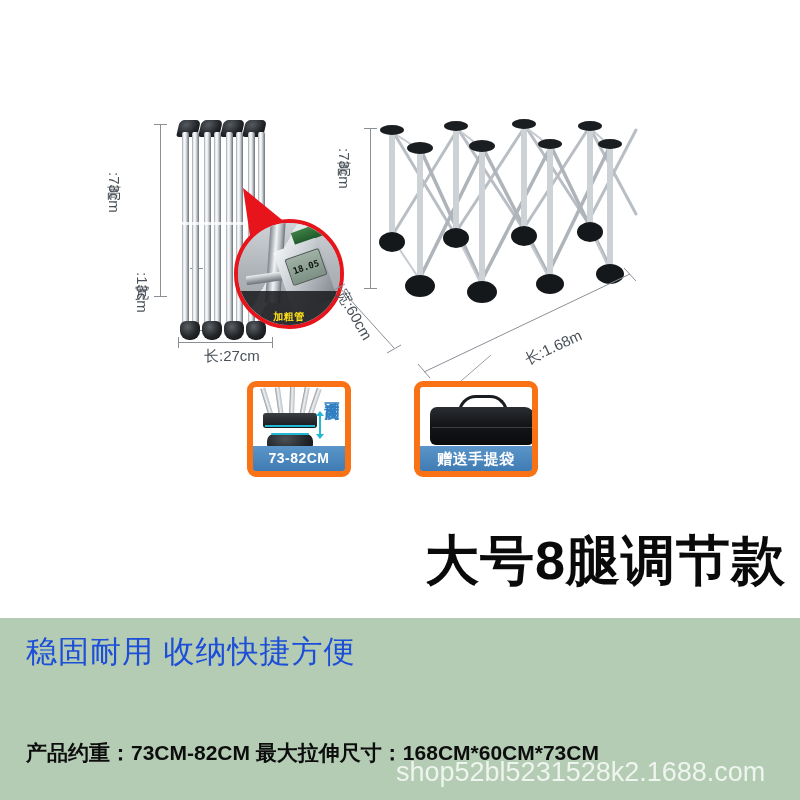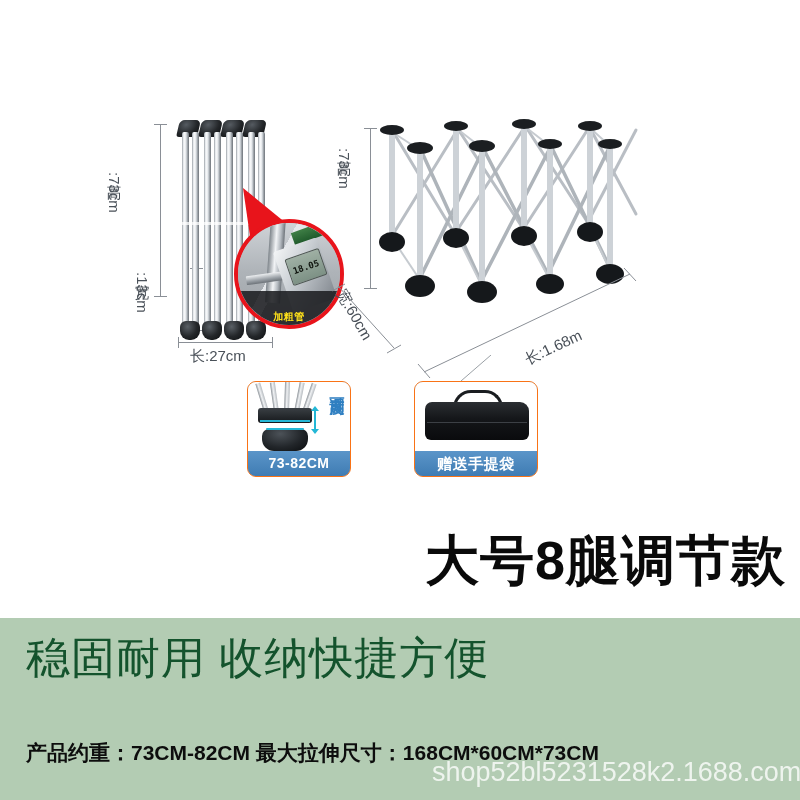--- a/index.html
+++ b/index.html
@@ -183,21 +183,21 @@
   
   #expanded-frame {
     position: absolute;
     left: 378px; top: 118px;
     width: 272px; height: 230px;
   }
 
   
   .feature-card {
     position: absolute;
-    border: 1px solid #f97316;
+    border: 6px solid #f97316;
     border-radius: 9px;
     background: #a3a3a3;
     overflow: hidden;
     box-sizing: border-box;
   }
   #card-height {
     left: 247px; top: 381px;
     width: 104px; height: 96px;
   }
   #card-bag {
@@ -342,22 +342,22 @@
   #spec-banner {
     position: absolute;
     left: 0; top: 618px;
     width: 800px; height: 182px;
     background: #b3ccb3;
     overflow: hidden;
   }
   #headline {
     position: absolute;
     left: 26px; top: 18px;
-    color: #14532d;
-    font-size: 44px;
+    color: #1d4ed8;
+    font-size: 31px;
     font-weight: normal;
     letter-spacing: 1px;
     line-height: 1;
     white-space: nowrap;
   }
   .spec-line {
     position: absolute;
     left: 26px;
     color: #0d0d0d;
     font-size: 21px;
@@ -368,21 +368,20 @@
   #spec-line-1 { top: 85px; }
   #spec-line-2 { top: 121px; }
   #watermark {
     position: absolute;
     left: 396px; top: 757px;
     color: rgba(255,255,255,0.78);
     font-size: 27px;
     letter-spacing: 0px;
     white-space: nowrap;
     font-family: "Liberation Sans", "DejaVu Sans", sans-serif;
-    margin-left: 36px;
   }
 </style>
 </head>
 <body>
 
 <div id="photo-area">
 
   <div>
 
     <div class="dim-line-v" style="left:160px; top:124px; height:172px;"></div>
@@ -412,21 +411,21 @@
 
       <div class="fold-foot" style="left:10px;"></div>
       <div class="fold-foot" style="left:32px;"></div>
       <div class="fold-foot" style="left:54px;"></div>
       <div class="fold-foot" style="left:76px;"></div>
     </div>
 
     <div class="dim-line-h" style="left:178px; top:342px; width:94px;"></div>
     <div class="dim-cap-v" style="left:178px; top:337px;"></div>
     <div class="dim-cap-v" style="left:272px; top:337px;"></div>
-    <div class="dim-label" style="left:190px; top:347px;">长:27cm</div>
+    <div class="dim-label" style="left:204px; top:347px;">长:27cm</div>
   </div>
 
   <svg id="callout-wedge" viewBox="0 0 800 618">
     <polygon points="243,188 292,228 251,243" fill="#e8141b"></polygon>
   </svg>
 
   <div id="callout-circle">
     <div class="caliper-bg"></div>
     <div class="caliper-tube"></div>
     <div class="caliper-green"></div>

